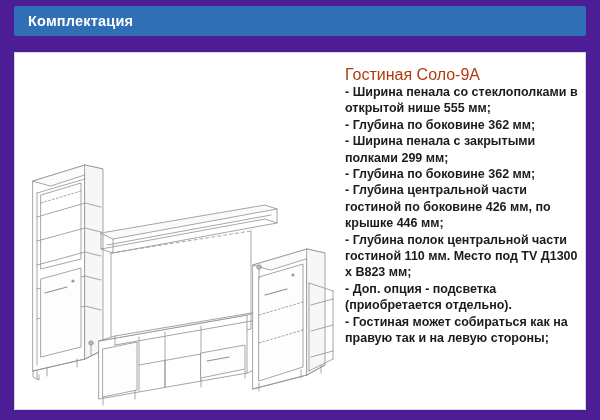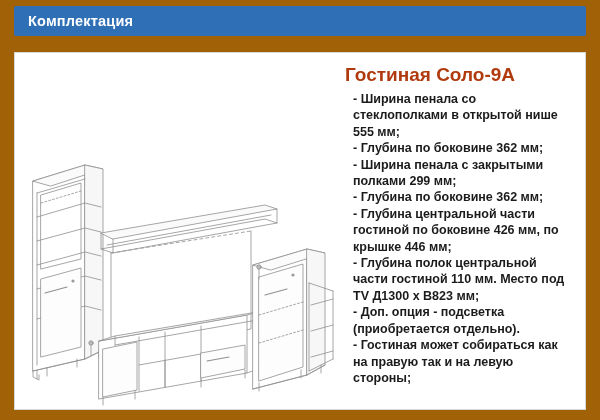--- a/index.html
+++ b/index.html
@@ -10,21 +10,21 @@
     width: 600px;
     height: 420px;
     background: #ffffff;
     font-family: "Liberation Sans", sans-serif;
     overflow: hidden;
   }
   .page {
     position: relative;
     width: 600px;
     height: 420px;
-    background: #a16207;
+    background: #4c1d95;
   }
   
   .header {
     position: absolute;
     left: 14px;
     top: 6px;
     width: 572px;
     height: 30px;
     background: #2f6fb5;
     border-radius: 2px;
@@ -63,34 +63,34 @@
   
   .spec-pane {
     position: absolute;
     left: 330px;
     top: 14px;
     width: 236px;
     height: 340px;
   }
   .spec-title {
     color: #b03a0e;
-    font-size: 19px;
-    font-weight: bold;
+    font-size: 16px;
+    font-weight: normal;
     line-height: 16px;
     margin: 0 0 1px 0;
   }
   .spec-dims {
     color: #1b1b1b;
     font-size: 12.5px;
     font-weight: bold;
     line-height: 16px;
     margin: 0 0 2px 0;
   }
   .spec-list {
-    margin: 8px;
+    margin: 0;
     padding: 0;
     list-style: none;
   }
   .spec-list li {
     color: #1b1b1b;
     font-size: 12.5px;
     font-weight: bold;
     line-height: 16.4px;
     margin: 0;
     padding: 0;

